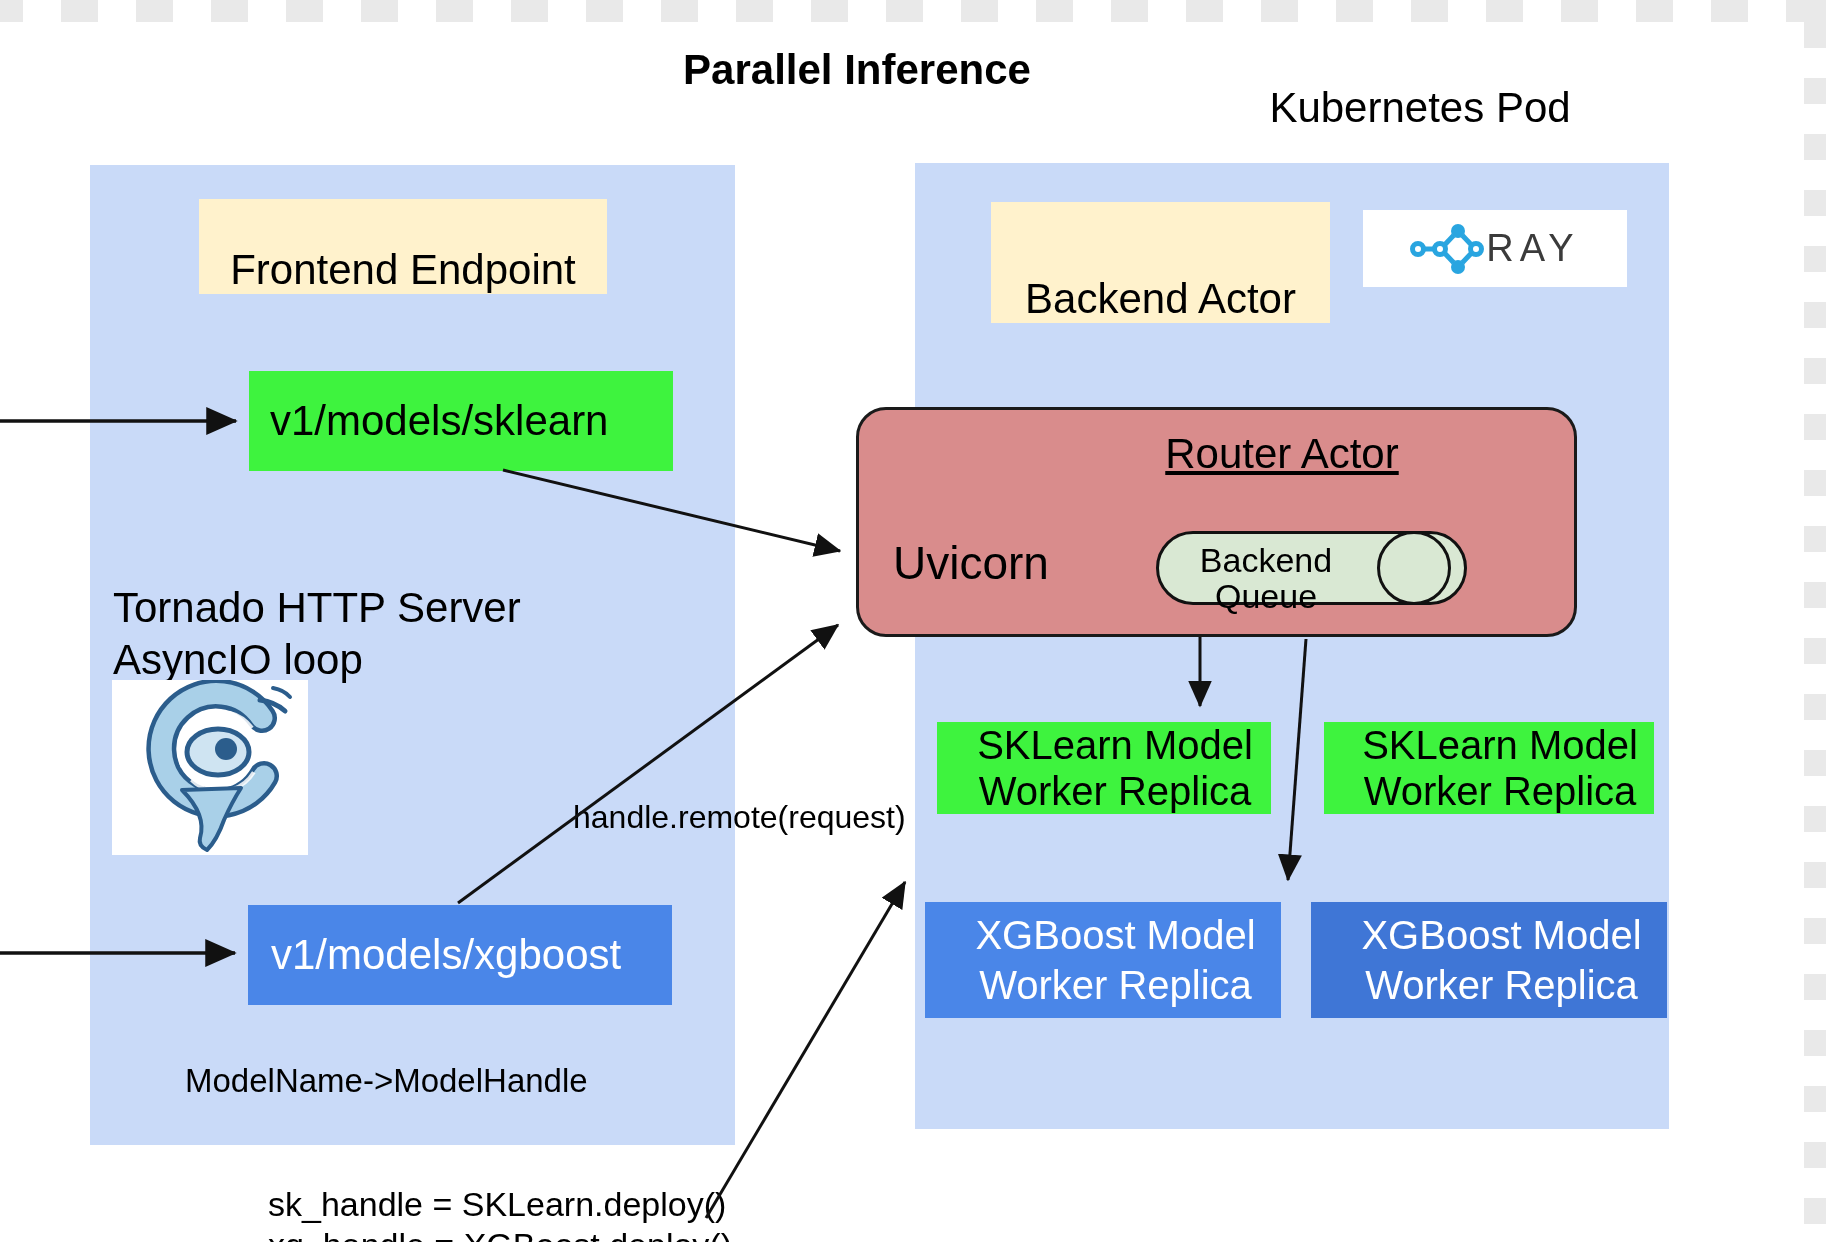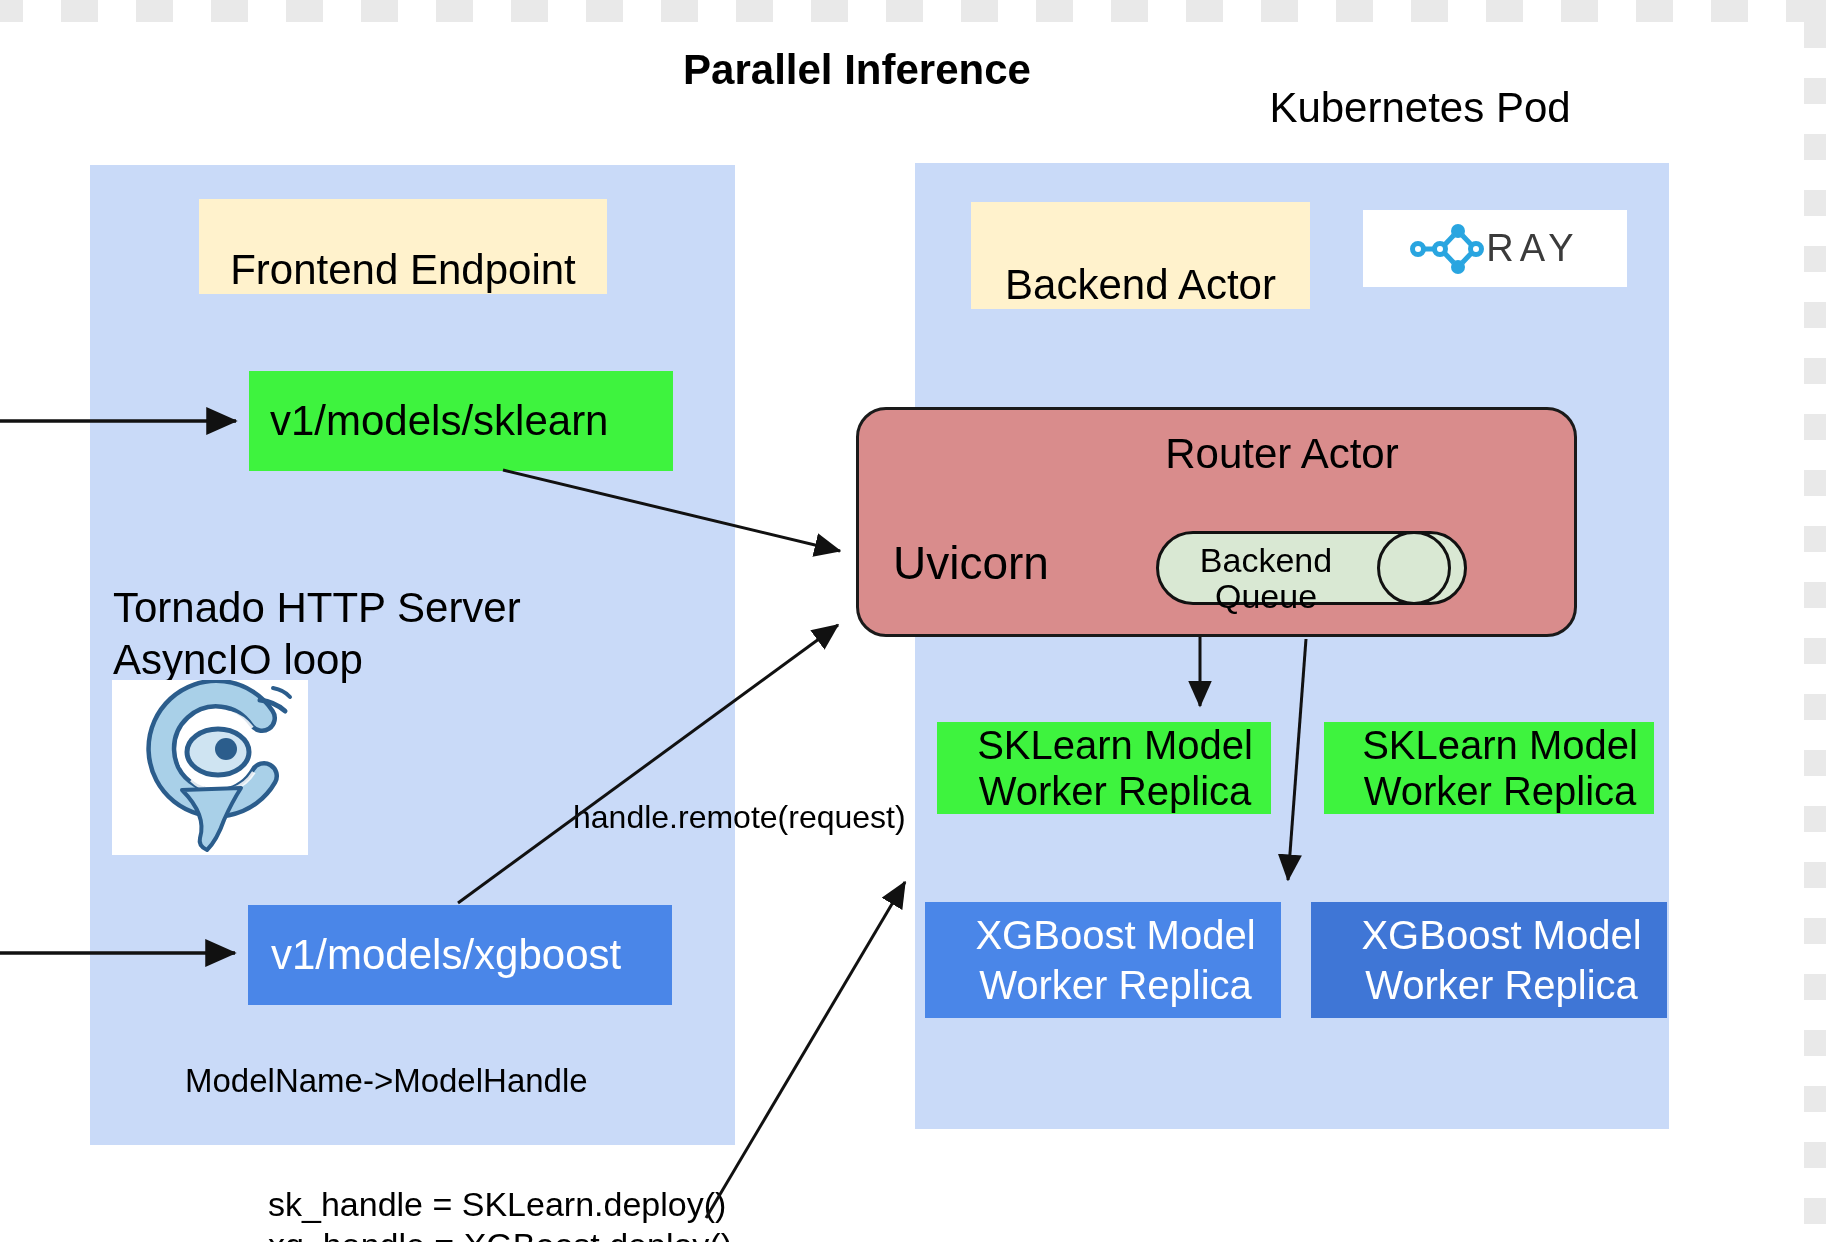--- a/index.html
+++ b/index.html
@@ -15,37 +15,37 @@
   
   .title{left:557px;top:46px;width:600px;text-align:center;font-size:42px;font-weight:bold;}
   .k8s{left:1120px;top:84px;width:600px;text-align:center;font-size:42px;}
   
   .panel{background:#c9daf8;}
   .panel-left{left:90px;top:165px;width:645px;height:980px;}
   .panel-right{left:915px;top:163px;width:754px;height:966px;}
   
   .cream{background:#fff2cc;display:flex;align-items:flex-end;justify-content:center;font-size:42px;}
   .frontend-box{left:199px;top:199px;width:408px;height:95px;}
-  .backend-box{left:971px;top:202px;width:339px;height:107px;}
+  .backend-box{left:991px;top:202px;width:339px;height:121px;}
   
   .route{display:flex;align-items:center;font-size:42px;}
   .route-sklearn{left:249px;top:371px;width:424px;height:100px;background:#3ef33e;padding-left:21px;box-sizing:border-box;}
   .route-xgboost{left:248px;top:905px;width:424px;height:100px;background:#4a86e8;color:#ffffff;padding-left:23px;box-sizing:border-box;}
   
   .tornado-caption{left:113px;top:582px;font-size:42px;line-height:52px;}
   .tornado-logo{left:112px;top:680px;width:196px;height:175px;background:#fff;}
   
   .model-note{left:185px;top:1062px;font-size:33px;}
   .handle-remote{left:573px;top:799px;font-size:32px;}
   .deploy-note{left:268px;top:1184px;font-size:34px;line-height:41px;}
   
   .router-box{left:856px;top:407px;width:721px;height:230px;background:#d98c8c;
     border:3px solid #1a1a1a;border-radius:30px;box-sizing:border-box;}
   .uvicorn{left:893px;top:536px;font-size:46px;}
-  .router-label{left:1132px;top:430px;width:300px;text-align:center;font-size:42px;}
+  .router-label{left:1132px;top:430px;width:300px;text-align:center;font-size:42px;text-decoration:underline;}
   .queue-pill{left:1156px;top:531px;width:311px;height:74px;background:#d9e8d3;
     border:3px solid #111;border-radius:37px;box-sizing:border-box;}
   .queue-circle{left:1377px;top:531px;width:74px;height:74px;background:#d9e8d3;
     border:3px solid #111;border-radius:50%;box-sizing:border-box;}
   .queue-text{left:1170px;top:542px;width:192px;text-align:center;font-size:34px;line-height:36px;}
   
   .worker{display:flex;flex-direction:column;justify-content:center;font-size:40px;line-height:46px;box-sizing:border-box;text-align:center;}
   .worker-green{background:#3ef33e;padding-left:22px;}
   .worker-blue{background:#4a86e8;color:#ffffff;padding-left:25px;line-height:50px;}
   .sk1{left:937px;top:722px;width:334px;height:92px;}

